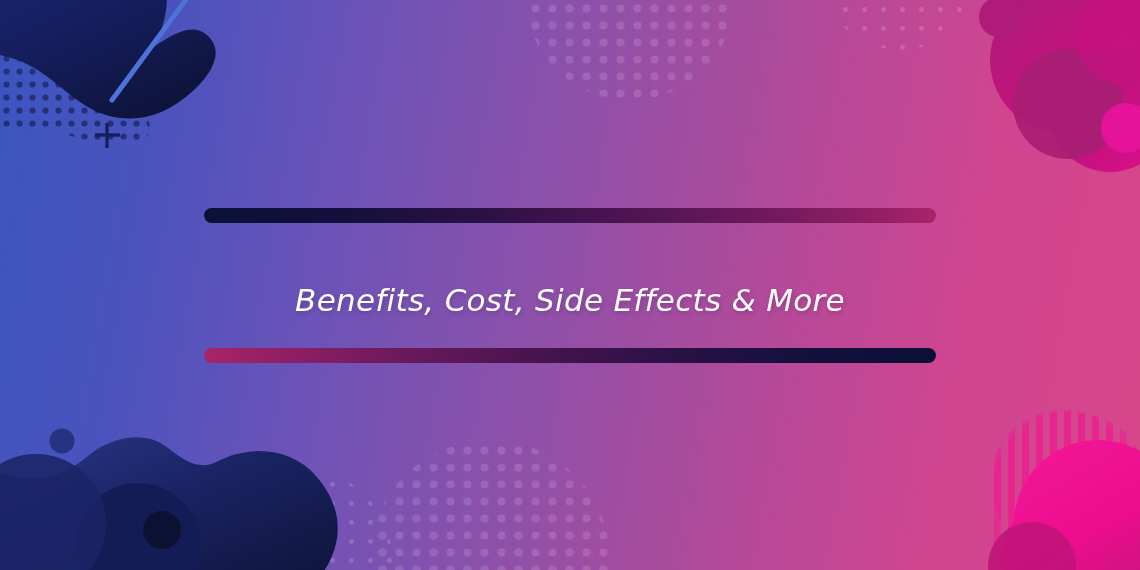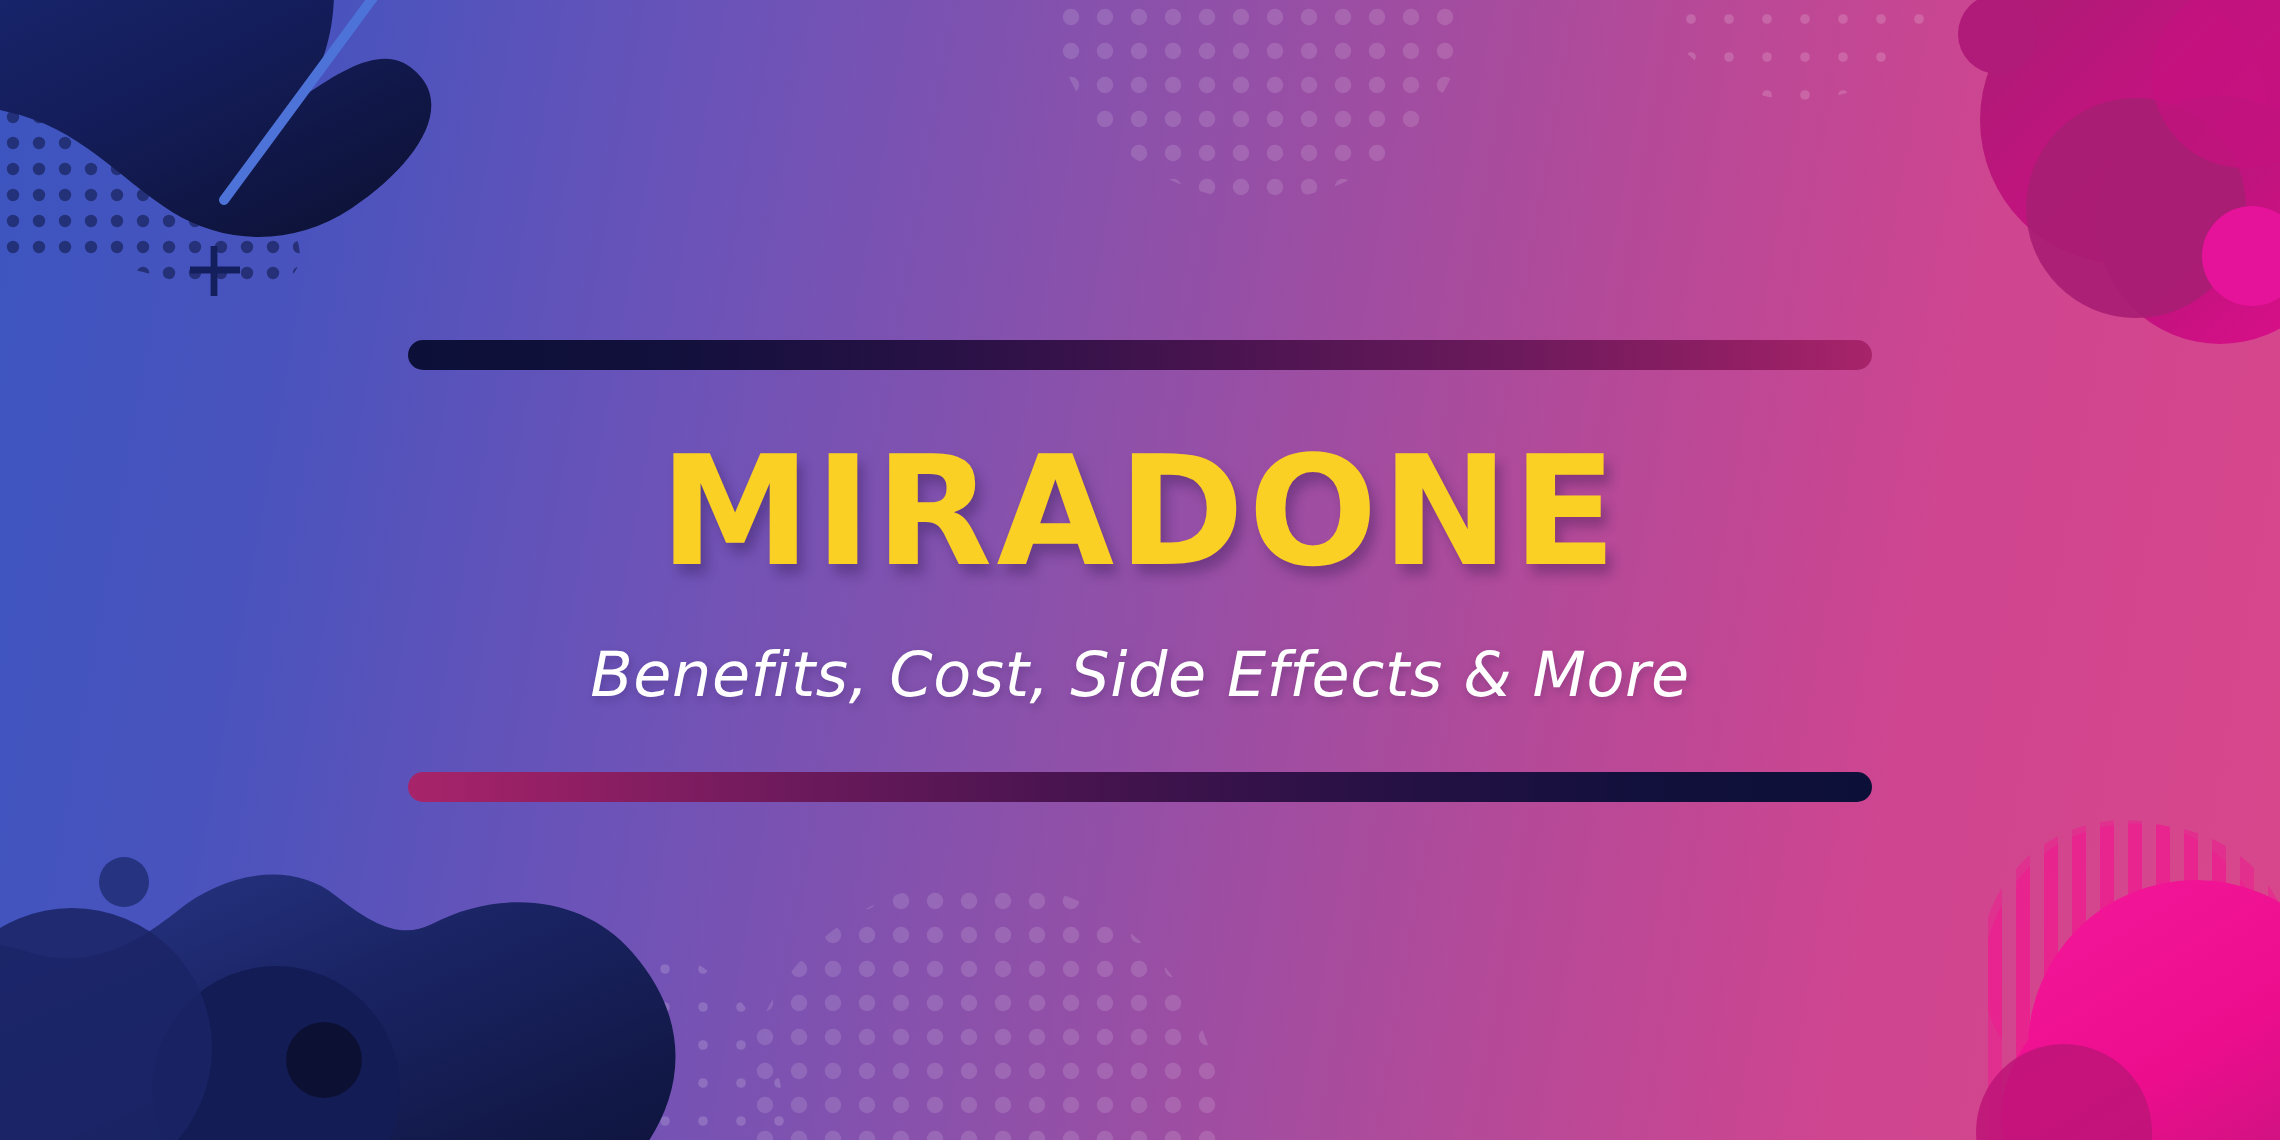--- a/index.html
+++ b/index.html
@@ -219,18 +219,17 @@
           <circle cx="1098" cy="524" r="84" fill="url(#gPinkBR)"></circle>
           <circle cx="1032" cy="566" r="44" fill="#bd1478" opacity="0.85"></circle>
         </g>
 
       </g>
     </svg>
   </div>
 
   <div id="content">
     <div class="rule" id="rule-top"></div>
-    <h1 id="title">MIRADONE</h1>
     <p id="subtitle">Benefits, Cost, Side Effects &amp; More</p>
     <div class="rule" id="rule-bottom"></div>
   </div>
 
 </div>
 
 </body></html>

